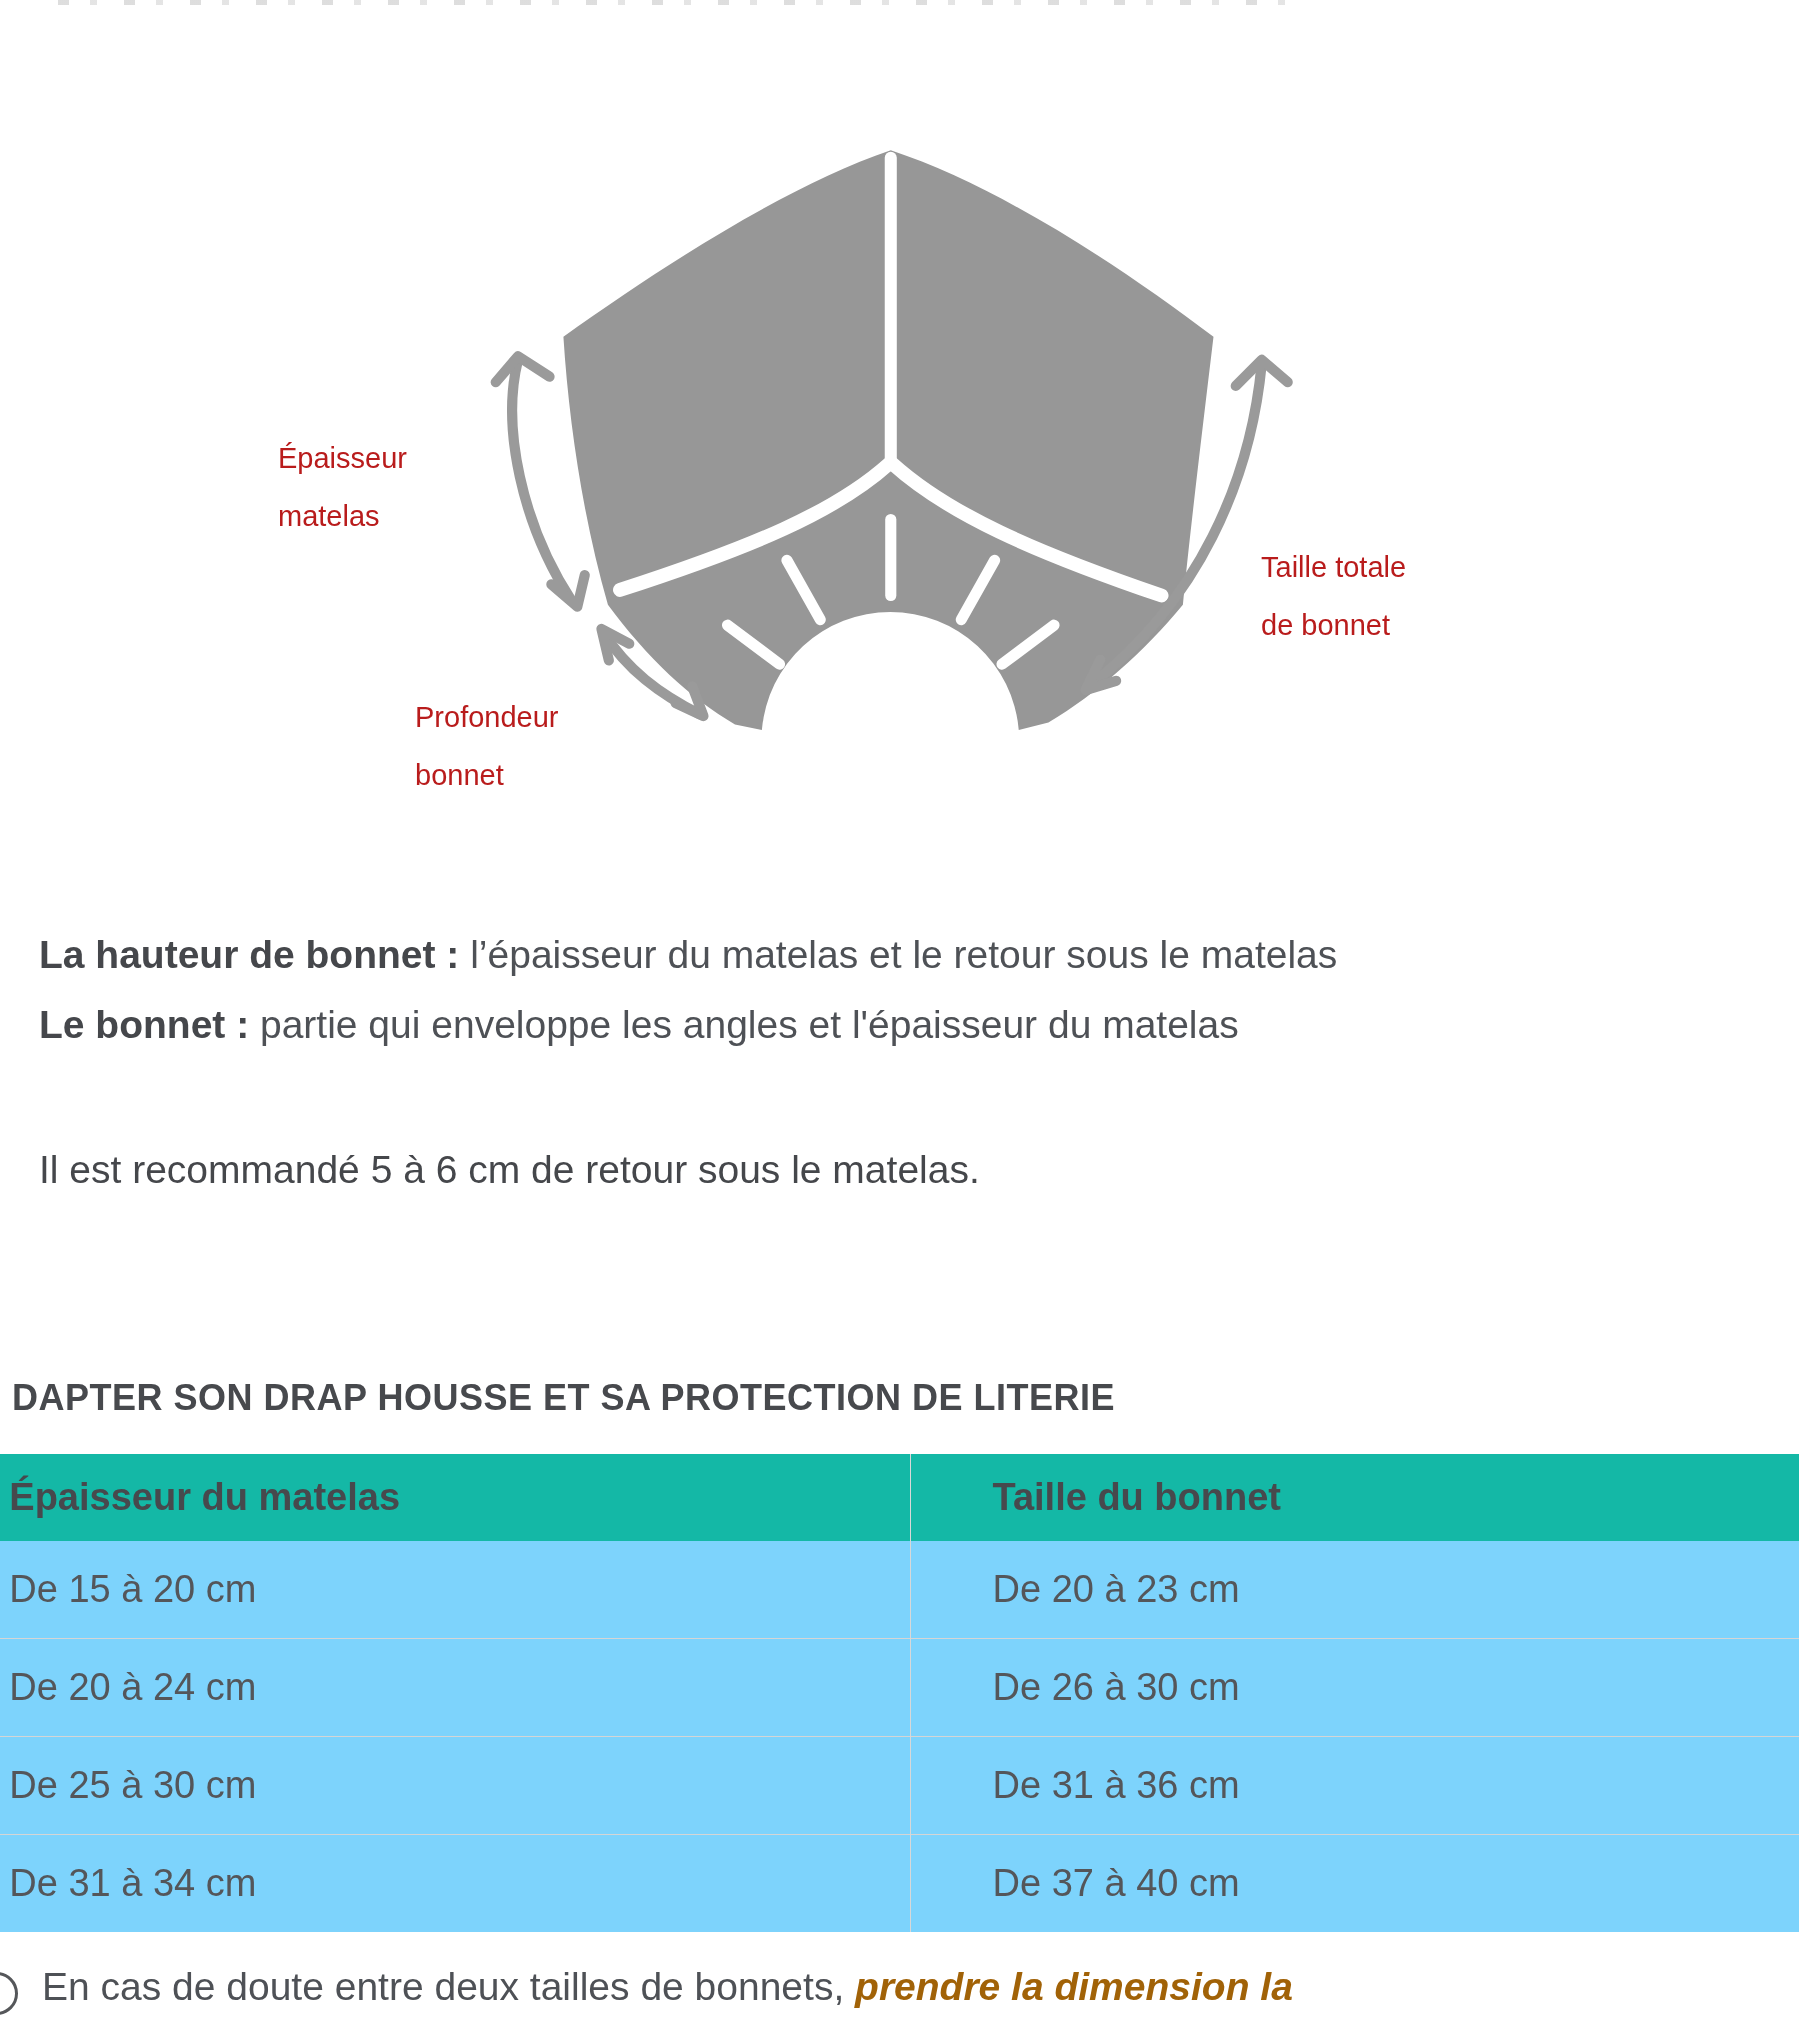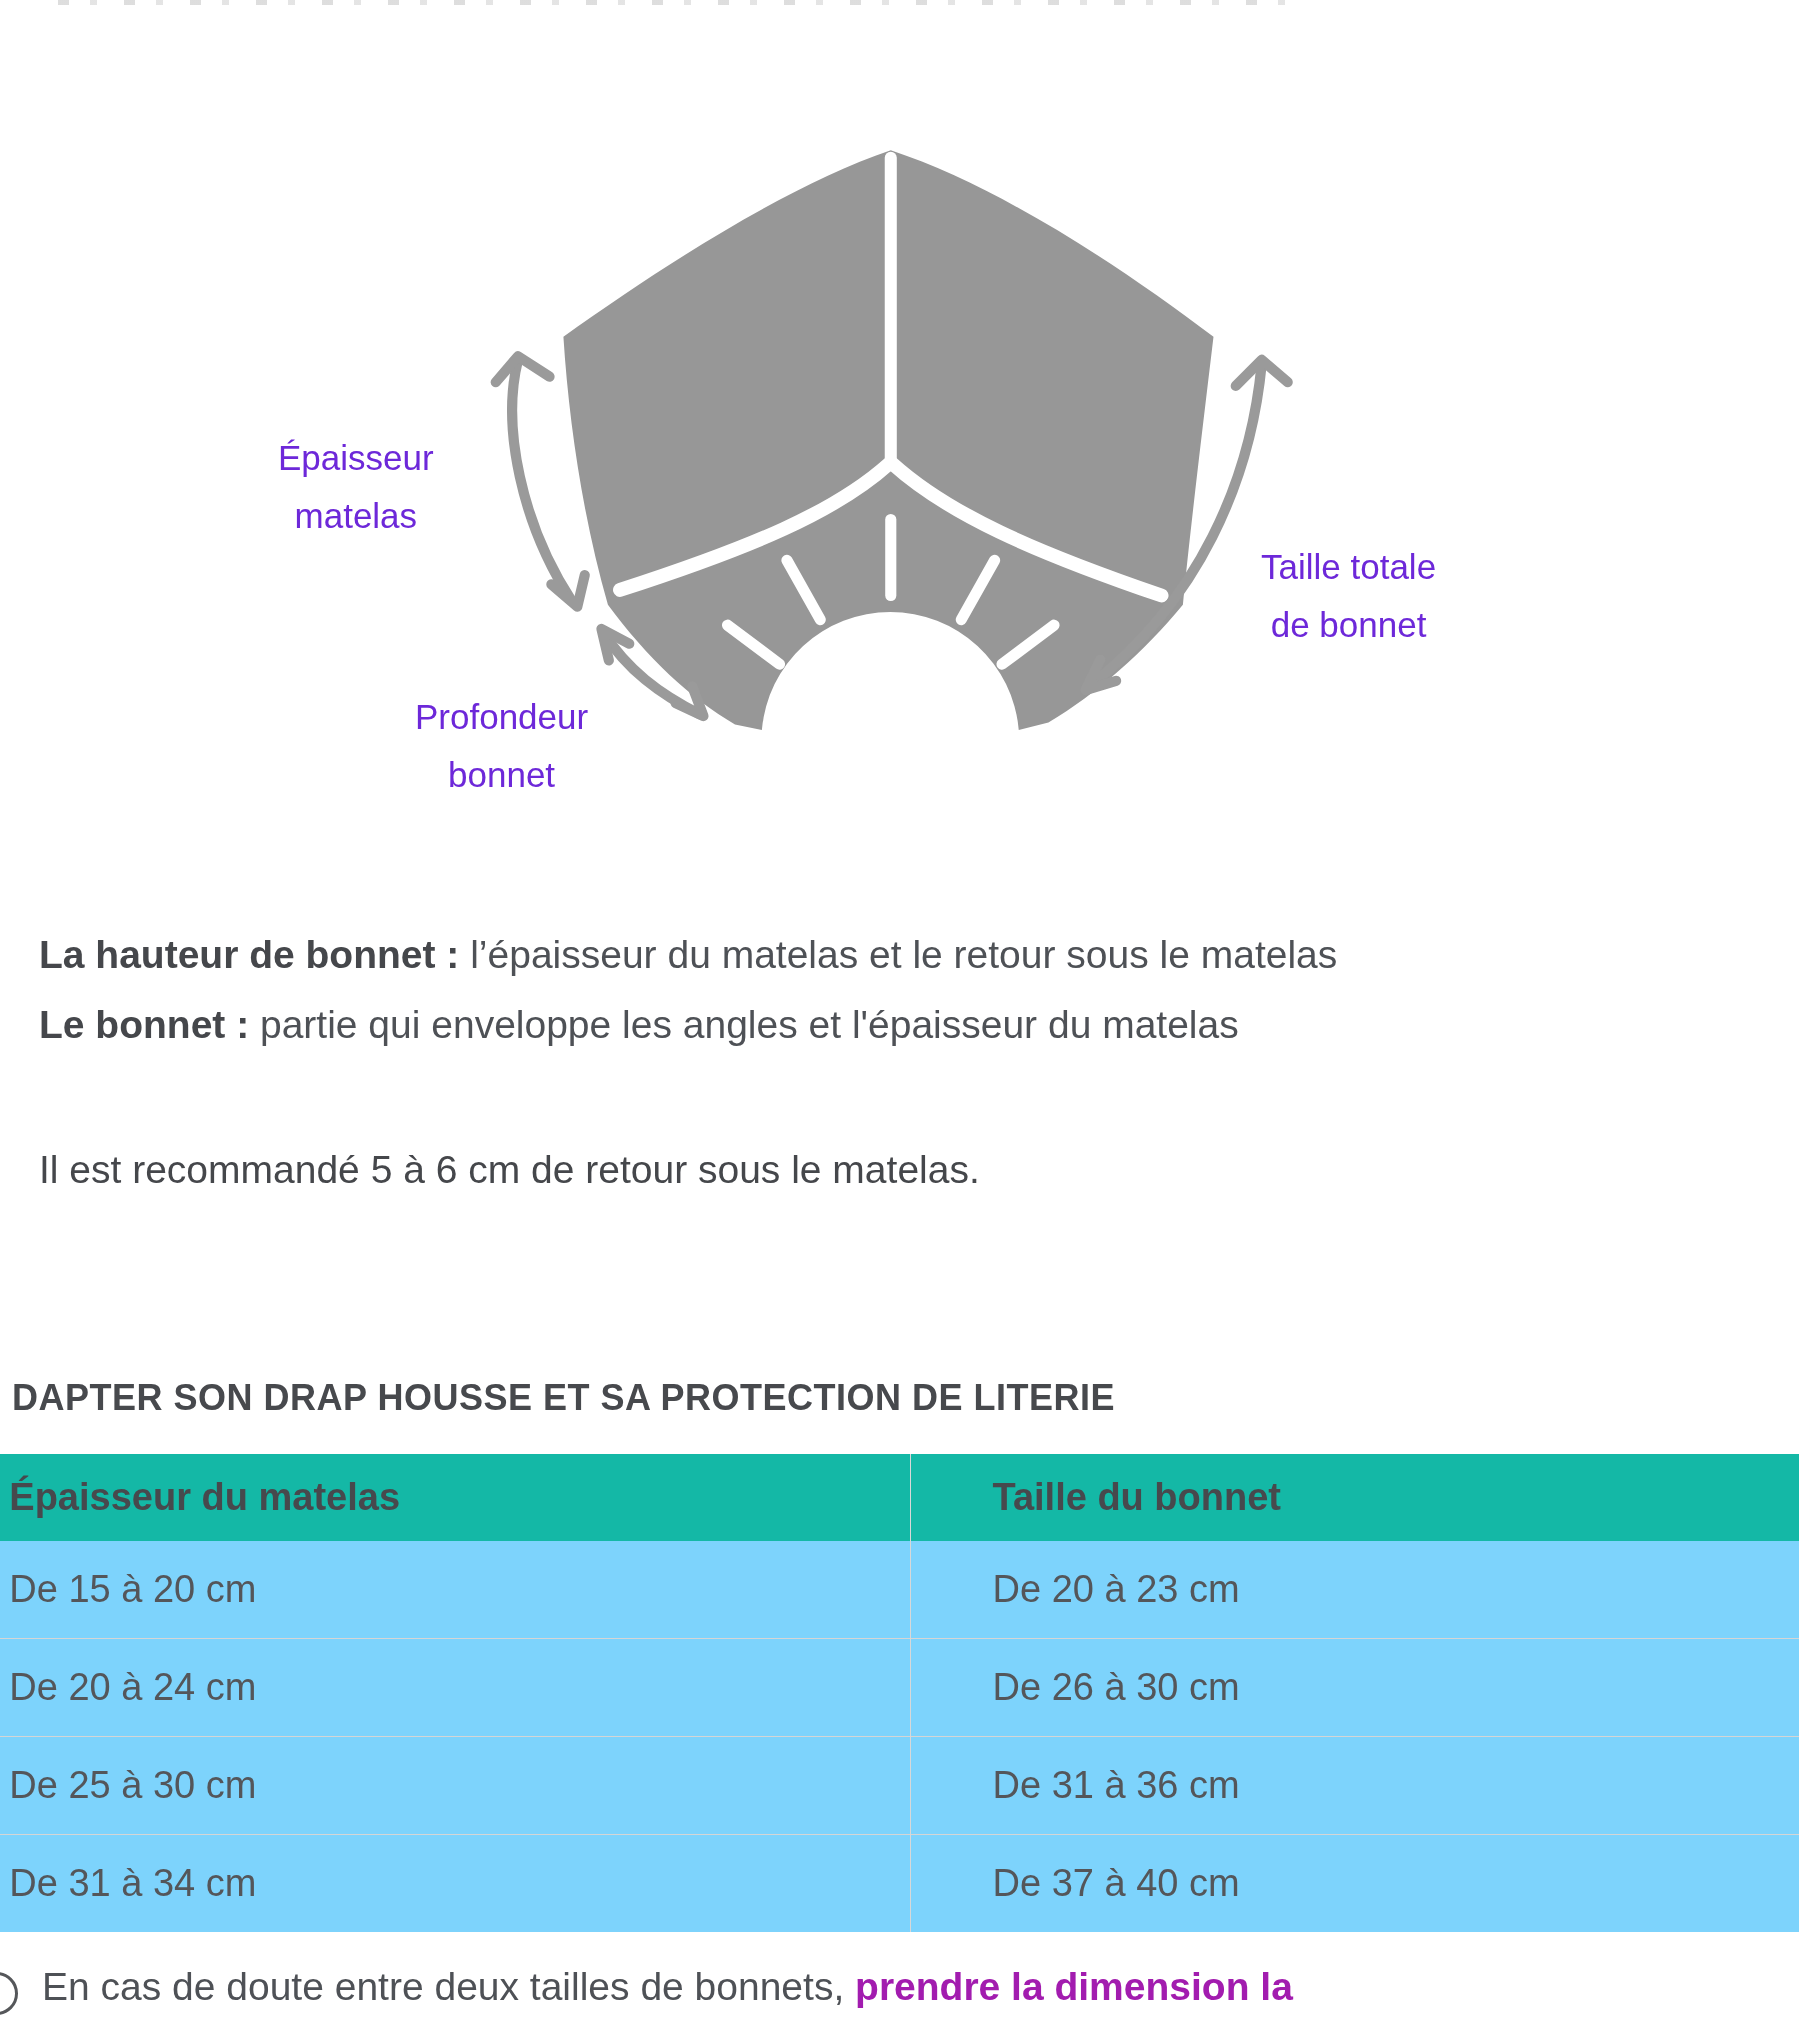--- a/index.html
+++ b/index.html
@@ -8,21 +8,21 @@
     background:#ffffff;font-family:"Liberation Sans",sans-serif;
     color:#4E5156;
   }
   
   .top-clipped-text{
     position:absolute;top:0;left:58px;width:1234px;height:4.6px;opacity:.45;
     background:repeating-linear-gradient(90deg,#b5b5b5 0 11px,transparent 11px 32px,#c4c4c4 32px 39px,transparent 39px 66px);
   }
   .diagram-svg{position:absolute;left:390px;top:116px;width:983px;height:640px;}
   .diagram-label{
-    position:absolute;font-size:35px;line-height:58px;color:#6d28d9;white-space:nowrap;text-align:center;
+    position:absolute;font-size:29px;line-height:58px;color:#b91c1c;white-space:nowrap;
   }
   .lbl-epaisseur{left:278px;top:429px;}
   .lbl-profondeur{left:415px;top:688px;}
   .lbl-taille{left:1261px;top:538px;}
   .def-block{position:absolute;left:39px;top:920px;font-size:39px;line-height:70px;color:#4E5156;white-space:nowrap;}
   .def-block .b{font-weight:700;color:#45474B;}
   .reco{position:absolute;left:39px;top:1148px;font-size:39px;font-weight:400;color:#45474B;white-space:nowrap;}
   .section-title{
     position:absolute;left:12px;top:1377px;font-size:36px;font-weight:700;
     color:#47494D;letter-spacing:0.5px;white-space:nowrap;
@@ -33,21 +33,21 @@
   }
   table.size-table th{
     background:#14b8a6;height:85px;font-weight:700;color:#47494D;
     text-align:left;vertical-align:middle;
   }
   table.size-table td{height:95px;vertical-align:middle;background:#7dd3fc;}
   .col-1{padding-left:9.3px;border-right:1.9px solid #D8D8D8;}
   .col-2{padding-left:82px;}
   tr.rowline td{border-top:1.9px solid #D5D5D5;}
   .note{position:absolute;left:42px;top:1965px;font-size:39px;color:#4E5156;white-space:nowrap;}
-  .note .b{font-weight:700;color:#a21caf;}
+  .note .b{font-weight:700;color:#a16207;font-style:italic;}
   .info-circle{
     position:absolute;left:-25px;top:1972px;width:43px;height:43px;
     border:3.7px solid #55575A;border-radius:50%;box-sizing:border-box;
   }
 </style>
 </head>
 <body>
 
 <div class="top-clipped-text"></div>
 

